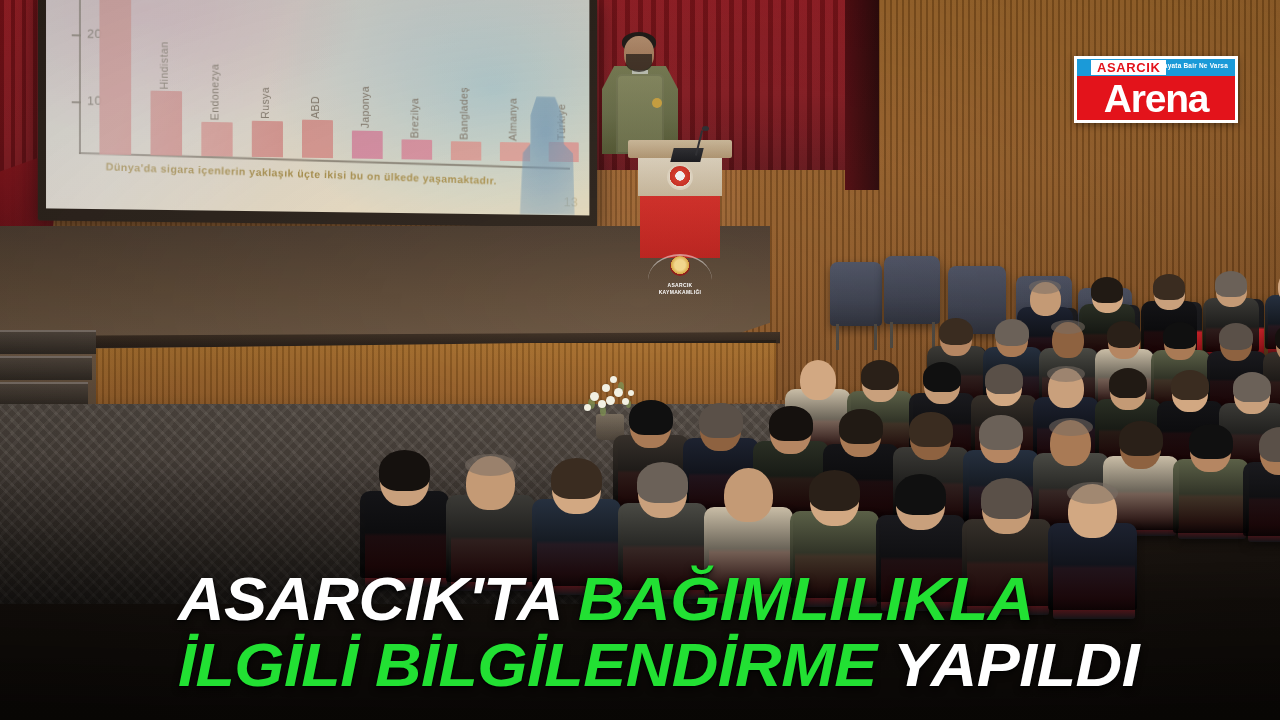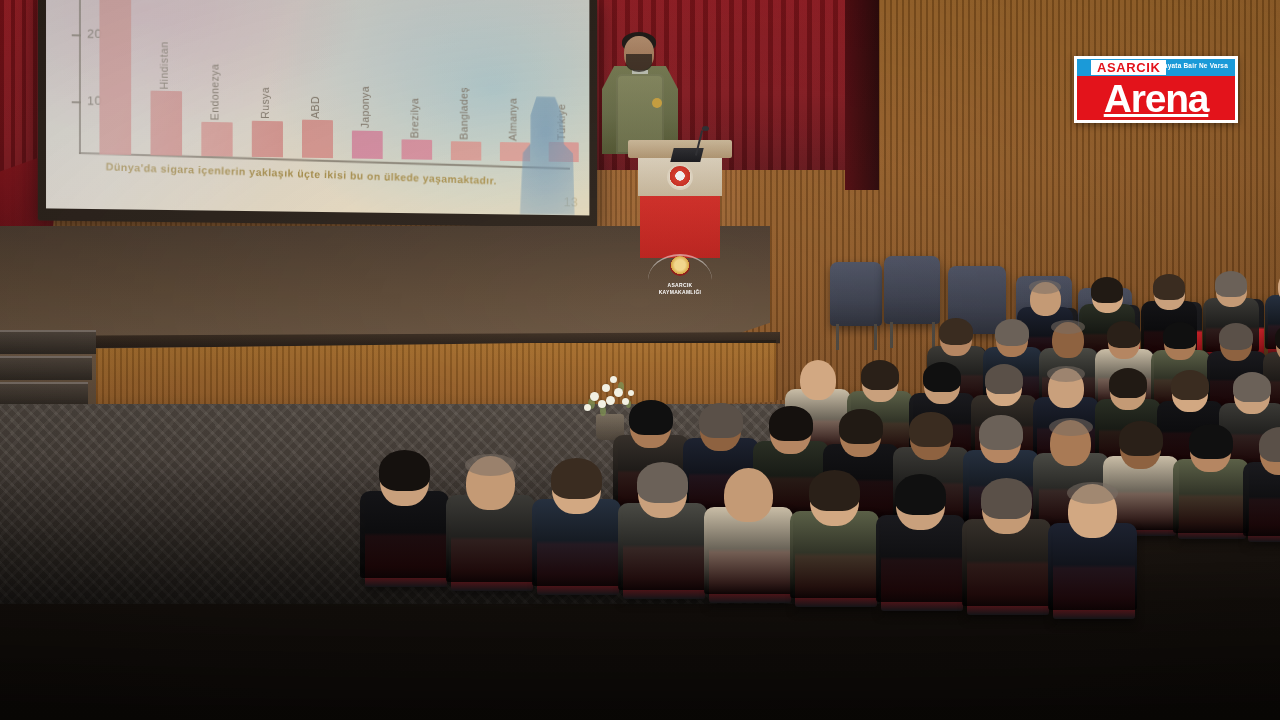--- a/index.html
+++ b/index.html
@@ -214,21 +214,21 @@
 
   
   .logo{ position:absolute; right:42px; top:56px; z-index:50;
     width:164px; background:#ffffff; padding:3px; box-shadow:0 2px 7px rgba(0,0,0,.4); }
   .logo-top{ position:relative; height:17px; background:#1b9ad8; display:flex; align-items:center; }
   .logo-gazete{ background:#ffffff; color:#e3131b; font-weight:700; font-size:13px;
     letter-spacing:.6px; padding:0 6px; margin-left:14px; line-height:15px; }
   .logo-tagline{ position:absolute; right:7px; top:3px; color:#ffffff; font-size:6.5px;
     font-weight:700; letter-spacing:.2px; }
   .logo-main{ background:#e3131b; height:44px; display:flex; align-items:center; justify-content:center; }
-  .logo-arena{ color:#ffffff; font-weight:700; font-size:39px; line-height:39px; letter-spacing:-1.2px;text-decoration:underline; }
+  .logo-arena{ color:#ffffff; font-weight:700; font-size:39px; line-height:39px; letter-spacing:-1.2px; }
 </style>
 </head>
 <body>
 
 <div class="stage">
 
   <div class="wood-wall"></div>
   <div class="wood-wall right"></div>
 
   <div class="curtain-left"></div>
@@ -506,20 +506,24 @@
       <div class="petal" style="left: 606px; top: 396px; width: 9px; height: 9px; z-index: 30;"></div>
       <div class="leafy" style="left: 588px; top: 398px; width: 7px; height: 11.2px; z-index: 29; opacity: 0.8;"></div>
       <div class="leafy" style="left: 618px; top: 382px; width: 6px; height: 9.6px; z-index: 29; opacity: 0.8;"></div>
       <div class="leafy" style="left: 600px; top: 406px; width: 6px; height: 9.6px; z-index: 29; opacity: 0.8;"></div>
       <div class="leafy" style="left: 626px; top: 400px; width: 5px; height: 8px; z-index: 29; opacity: 0.8;"></div>
     </div>
 
   <div class="grade"></div>
   <div class="bottom-dark"></div>
 
+  <div class="headline">
+    <div class="hl-line" id="hl1"><span class="w-white">ASARCIK'TA</span><span class="w-green"> BAĞIMLILIKLA</span></div>
+    <div class="hl-line" id="hl2"><span class="w-green">İLGİLİ BİLGİLENDİRME</span><span class="w-white"> YAPILDI</span></div>
+  </div>
 
   <div class="logo">
     <div class="logo-top">
       <span class="logo-gazete">ASARCIK</span>
       <span class="logo-tagline">Hayata Bair Ne Varsa</span>
     </div>
     <div class="logo-main">
       <span class="logo-arena">Arena</span>
     </div>
   </div>

